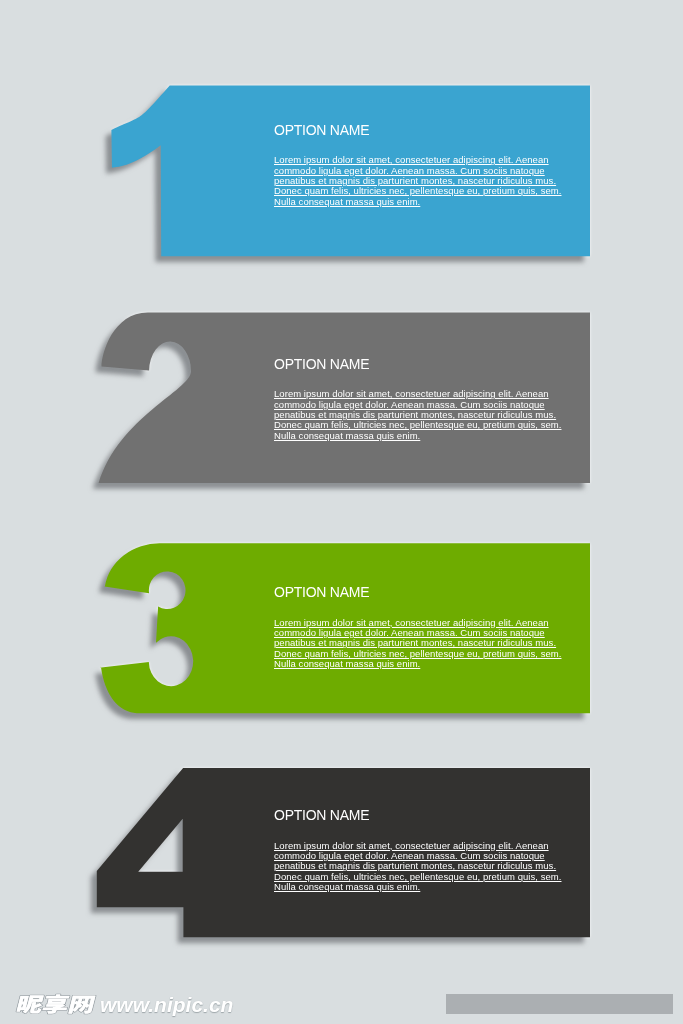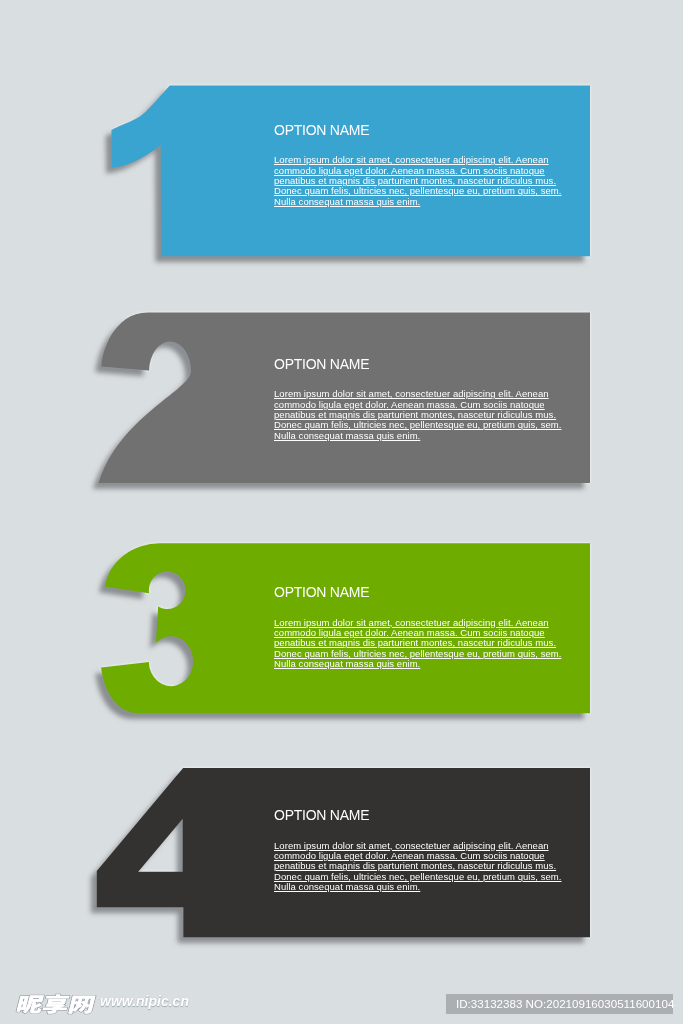--- a/index.html
+++ b/index.html
@@ -7,21 +7,21 @@
   body{width:683px;height:1024px;overflow:hidden;background:#d9dee0;
        font-family:"Liberation Sans",sans-serif;-webkit-font-smoothing:antialiased;}
   #stage{position:relative;width:683px;height:920px;background:#d9dee0;}
   #banners{position:absolute;left:0;top:0;width:683px;height:1024px;}
   .tblock{position:absolute;left:274px;}
   .opt-title{font-size:14px;letter-spacing:-0.25px;color:#ffffff;white-space:nowrap;}
   .opt-body{font-size:9.5px;line-height:10.4px;letter-spacing:0.05px;color:#ffffff;white-space:nowrap;text-decoration:underline;}
   
   #wm-logo{position:absolute;left:0;top:0;width:683px;height:1024px;pointer-events:none;}
   #wm-site{position:absolute;left:100px;top:993px;font-style:italic;font-weight:bold;
-           font-size:14px;color:#ffffff;letter-spacing:0px;
+           font-size:21px;color:#ffffff;letter-spacing:0px;
            text-shadow:0 0 1px #b8bfc2,0 1px 1px rgba(150,158,162,.9);}
   #idbox{position:absolute;left:446px;top:994px;width:227px;height:20px;background:#abafb2;}
   #idtext{position:absolute;left:456px;top:996.5px;font-size:11.6px;color:#ffffff;letter-spacing:0px;}
 </style>
 </head>
 <body style="background: rgb(217, 222, 224);">
 
 <div id="stage">
 
   <svg id="banners" viewBox="0 0 683 1024">
@@ -103,15 +103,14 @@
           <path d="M31.7 -53.5H68.1V-49.8H31.7ZM17.2 -63.2V-40.1H83.6V-63.2ZM42.0 -23.4V-20.2H4.5V-8.0H42.0V-3.9C42.0 -2.4 41.3 -2.0 39.3 -1.9C37.6 -1.9 29.1 -1.9 24.0 -2.2C25.9 1.1 28.0 6.0 28.9 9.7C37.5 9.7 44.6 9.7 50.0 8.2C55.5 6.5 57.5 3.6 57.5 -3.2V-8.0H95.5V-20.2H66.8C73.6 -23.1 80.0 -26.5 85.6 -29.9L76.7 -37.8L73.4 -37.2H14.5V-26.1H54.8C52.7 -25.1 50.4 -24.2 48.2 -23.4ZM6.2 -78.8V-66.7H93.6V-78.8H57.2V-85.5H41.8V-78.8Z" fill="#ffffff" stroke="#ffffff" stroke-width="1.5" stroke-linejoin="round"></path>
         </g>
 <g transform="translate(200,0)">
           <path d="M30.8 -35.0C29.1 -24.9 26.0 -16.4 20.9 -10.1V-42.8C24.2 -40.5 27.6 -37.8 30.8 -35.0ZM32.4 -49.1C30.3 -50.6 28.1 -52.1 26.0 -53.4L20.9 -46.3V-66.5H33.0C33.0 -60.4 32.8 -54.6 32.4 -49.1ZM7.0 -80.2V9.3H20.9V-6.8C24.0 -4.7 28.3 -1.4 30.0 0.4C35.5 -6.3 39.1 -14.6 41.5 -24.5C42.8 -22.9 44.0 -21.3 45.0 -19.9L52.6 -30.9C50.5 -33.7 47.6 -36.7 44.1 -39.8L44.7 -45.2C48.4 -42.6 52.3 -39.6 56.0 -36.4C54.0 -24.4 50.3 -14.5 43.5 -7.6C46.6 -5.8 52.5 -1.2 54.5 0.9C60.5 -6.2 64.4 -15.2 66.8 -26.0C68.9 -23.6 70.7 -21.4 72.1 -19.4L79.5 -30.0V-6.8C79.5 -5.2 78.9 -4.6 77.2 -4.6C75.5 -4.6 69.7 -4.5 65.1 -4.9C67.0 -1.2 69.2 5.4 69.8 9.3C78.0 9.3 83.8 9.0 88.1 6.6C92.3 4.3 93.6 0.4 93.6 -6.6V-80.2ZM44.7 -45.3C45.3 -51.9 45.6 -59.0 45.8 -66.5H57.9C57.9 -61.0 57.8 -55.8 57.5 -50.8L51.6 -54.7ZM69.3 -41.5C70.1 -49.2 70.6 -57.6 70.8 -66.5H79.5V-31.1C77.0 -34.3 73.4 -37.9 69.3 -41.5Z" fill="#ffffff" stroke="#8f979c" stroke-width="7.5" stroke-linejoin="round" paint-order="stroke"></path>
           <path d="M30.8 -35.0C29.1 -24.9 26.0 -16.4 20.9 -10.1V-42.8C24.2 -40.5 27.6 -37.8 30.8 -35.0ZM32.4 -49.1C30.3 -50.6 28.1 -52.1 26.0 -53.4L20.9 -46.3V-66.5H33.0C33.0 -60.4 32.8 -54.6 32.4 -49.1ZM7.0 -80.2V9.3H20.9V-6.8C24.0 -4.7 28.3 -1.4 30.0 0.4C35.5 -6.3 39.1 -14.6 41.5 -24.5C42.8 -22.9 44.0 -21.3 45.0 -19.9L52.6 -30.9C50.5 -33.7 47.6 -36.7 44.1 -39.8L44.7 -45.2C48.4 -42.6 52.3 -39.6 56.0 -36.4C54.0 -24.4 50.3 -14.5 43.5 -7.6C46.6 -5.8 52.5 -1.2 54.5 0.9C60.5 -6.2 64.4 -15.2 66.8 -26.0C68.9 -23.6 70.7 -21.4 72.1 -19.4L79.5 -30.0V-6.8C79.5 -5.2 78.9 -4.6 77.2 -4.6C75.5 -4.6 69.7 -4.5 65.1 -4.9C67.0 -1.2 69.2 5.4 69.8 9.3C78.0 9.3 83.8 9.0 88.1 6.6C92.3 4.3 93.6 0.4 93.6 -6.6V-80.2ZM44.7 -45.3C45.3 -51.9 45.6 -59.0 45.8 -66.5H57.9C57.9 -61.0 57.8 -55.8 57.5 -50.8L51.6 -54.7ZM69.3 -41.5C70.1 -49.2 70.6 -57.6 70.8 -66.5H79.5V-31.1C77.0 -34.3 73.4 -37.9 69.3 -41.5Z" fill="#ffffff" stroke="#ffffff" stroke-width="1.5" stroke-linejoin="round"></path>
         </g>
       </g>
     </svg>
   <div id="wm-site">www.nipic.cn</div>
   <div id="idbox" style="background: rgb(171, 175, 178);"></div>
-  <div id="idtext">ID:33132383 NO:20210916030511600104</div>
 
 </div>
 
 </body></html>

